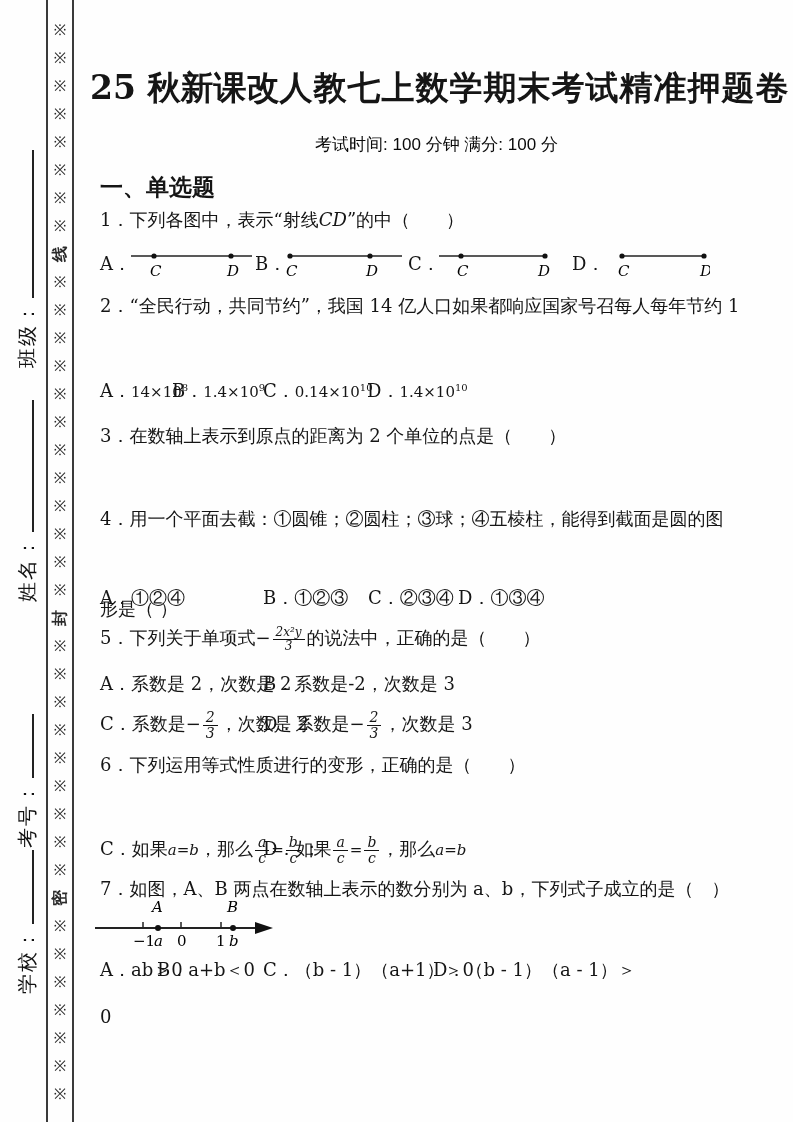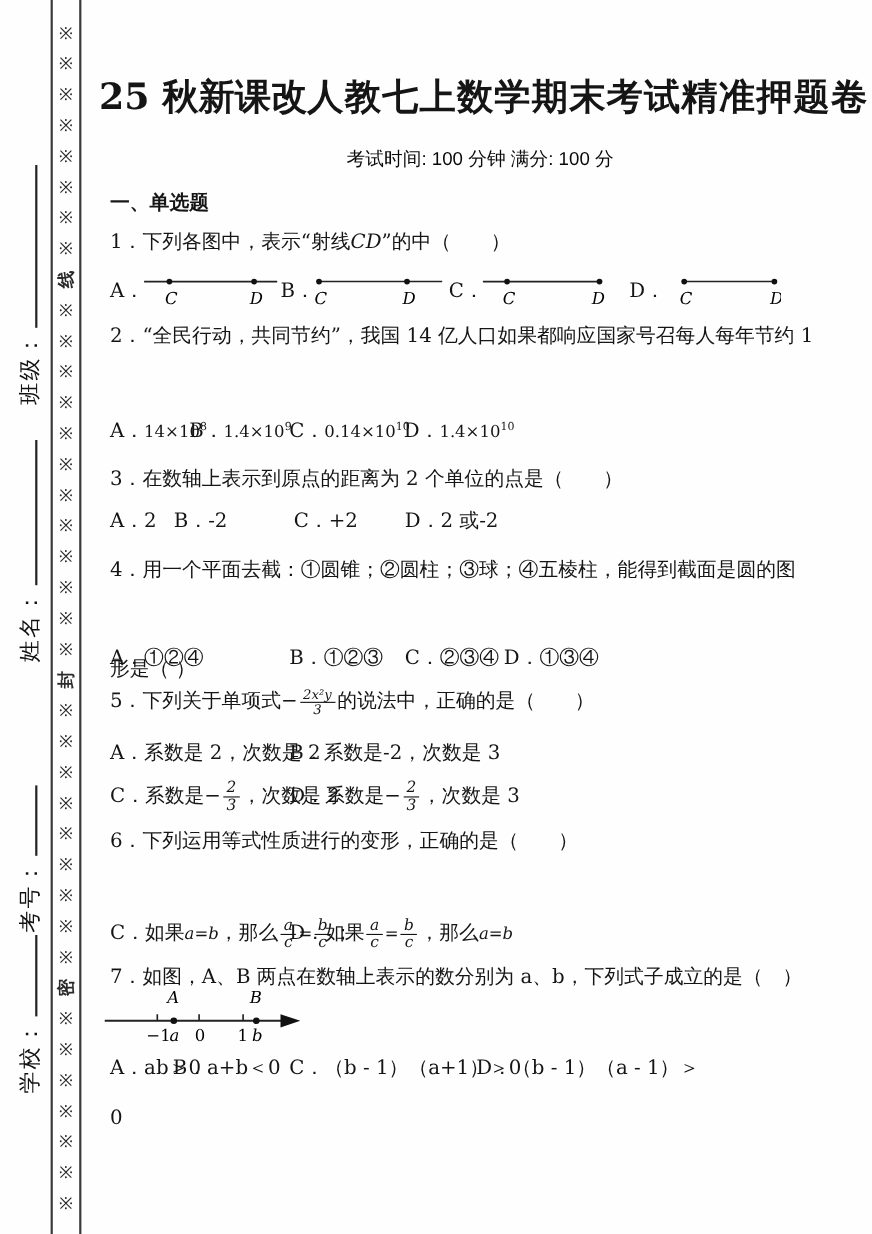--- a/index.html
+++ b/index.html
@@ -18,21 +18,21 @@
   .side-field .blank{display:inline-block;height:4px;border-bottom:2px solid #222;
                      vertical-align:baseline;margin-left:4px;}
   
   .title-row{position:absolute;top:66px;left:90px;right:10px;text-align:center;
              white-space:nowrap;}
   .title-pre{font-size:33px;font-weight:bold;font-family:"DejaVu Serif","Liberation Serif",serif;}
   .title-main{font-size:33px;font-weight:900;font-family:"Liberation Sans","DejaVu Sans",sans-serif;
               letter-spacing:1px;}
   .subtitle{position:absolute;top:133px;left:90px;right:10px;text-align:center;
             font-size:17px;font-family:"Liberation Sans","DejaVu Sans",sans-serif;color:#0a0a0a;}
-  .section-heading{position:absolute;top:172px;left:100px;font-size:18px;font-weight:bold;}
+  .section-heading{position:absolute;top:172px;left:100px;font-size:23px;font-weight:bold;}
   
   .qline{position:absolute;left:100px;right:6px;white-space:nowrap;line-height:26px;}
   .opt{position:absolute;top:0;white-space:nowrap;}
   .optrow{position:absolute;left:100px;right:6px;height:30px;}
   .math{font-style:italic;font-family:"DejaVu Serif","Liberation Serif",serif;}
   .sci{font-size:15px;}
   .sci sup{font-size:10px;}
   .frac{display:inline-block;text-align:center;vertical-align:middle;line-height:1.05;
         font-size:12px;margin:0 2px;}
   .frac .num{display:block;border-bottom:1.2px solid #111;padding:0 3px;}
@@ -148,26 +148,20 @@
 
   <div class="qline" style="top:293px;">2．“全民行动，共同节约”，我国 14 亿人口如果都响应国家号召每人每年节约 1</div>
   <div class="optrow" style="top:379px;">
     <span class="opt" style="left:0;"><span>A．</span><span class="sci"><span>14×10</span><sup>8</sup></span></span>
     <span class="opt" style="left:72px;"><span>B．</span><span class="sci"><span>1.4×10</span><sup>9</sup></span></span>
     <span class="opt" style="left:163px;"><span>C．</span><span class="sci"><span>0.14×10</span><sup>10</sup></span></span>
     <span class="opt" style="left:267px;"><span>D．</span><span class="sci"><span>1.4×10</span><sup>10</sup></span></span>
   </div>
 
   <div class="qline" style="top:423px;">3．在数轴上表示到原点的距离为 2 个单位的点是（　　）</div>
-  <div class="optrow" style="top:461px;">
-    <span class="opt" style="left:0;"><span>A．</span><span>2</span></span>
-    <span class="opt" style="left:58px;"><span>B．</span><span>-2</span></span>
-    <span class="opt" style="left:167px;"><span>C．</span><span>+2</span></span>
-    <span class="opt" style="left:268px;"><span>D．</span><span>2 或-2</span></span>
-  </div>
 
   <div class="qline" style="top:506px;">4．用一个平面去截：①圆锥；②圆柱；③球；④五棱柱，能得到截面是圆的图</div>
   <div class="qline" style="top:548px;margin-top:48px;">形是（ ）</div>
   <div class="optrow" style="top:586px;">
     <span class="opt" style="left:0;"><span>A．</span><span>①②④</span></span>
     <span class="opt" style="left:163px;"><span>B．</span><span>①②③</span></span>
     <span class="opt" style="left:268px;"><span>C．</span><span>②③④</span></span>
     <span class="opt" style="left:358px;"><span>D．</span><span>①③④</span></span>
   </div>
 

